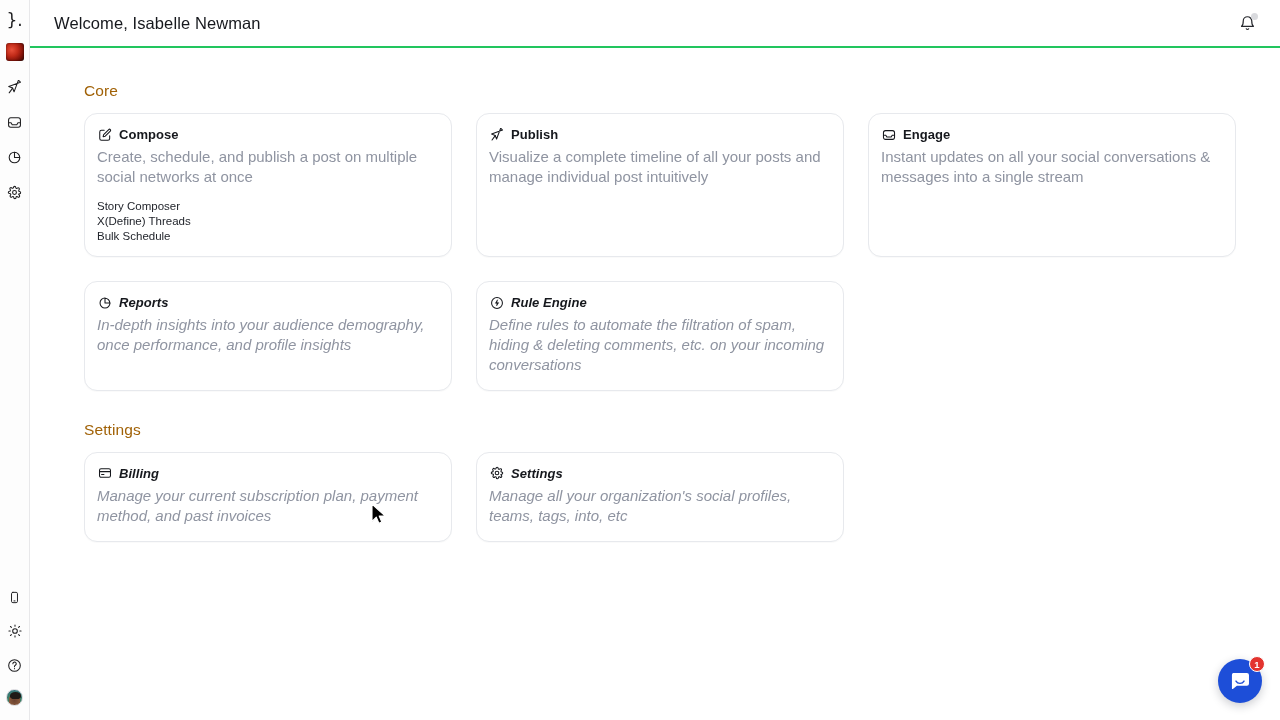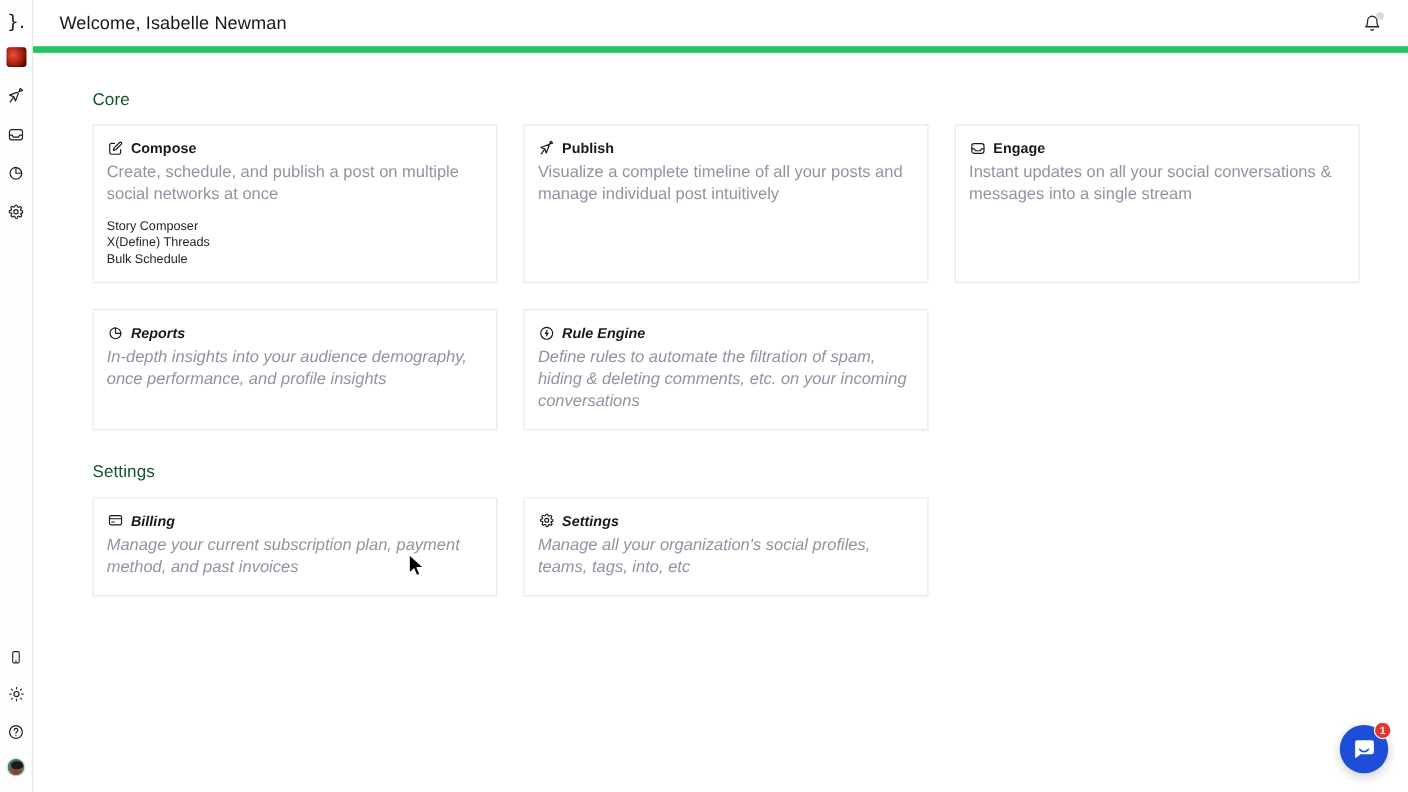--- a/index.html
+++ b/index.html
@@ -69,50 +69,50 @@
     position: absolute; left: 3px; top: 2px; width: 11px; height: 7px;
     border-radius: 50% 50% 40% 40%;
     background: #1f1a17;
   }
 
   
   .main { flex: 1 1 auto; height: 720px; display: flex; flex-direction: column; background: #fff; min-width: 0; }
 
   .topbar {
     height: 48px; flex: 0 0 48px;
-    border-bottom: 6px solid #22c55e;
+    border-bottom: 2px solid #22c55e;
     display: flex; align-items: center; justify-content: space-between;
     padding: 0 22px 0 24px;
     background: #fff;
   }
   .topbar h1 {
     font-size: 16.5px; font-weight: 400; color: #16181d; letter-spacing: .1px;
   }
   .bell-wrap { position: relative; width: 22px; height: 22px; display:flex; align-items:center; justify-content:center; cursor: pointer; }
   .bell-wrap svg { display:block; color: #26282d; }
   .bell-dot {
     position: absolute; top: 1px; right: 0px;
     width: 7px; height: 7px; border-radius: 50%;
     background: #d9dade;
   }
 
   .content { flex: 1 1 auto; padding: 34px 0 0 54px; overflow: hidden; }
 
   .section-title {
-    font-size: 15.5px; font-weight: 400; color: #14532d;
+    font-size: 15.5px; font-weight: 400; color: #a16207;
     margin-bottom: 13px; letter-spacing: .1px;
   }
   .section-title.second { margin-top: 30px; }
 
   .row { display: flex; gap: 24px; }
 
   .card {
     background: #fff;
     border: 1px solid #e7e9ed;
-    border-radius: 1px;
+    border-radius: 13px;
     padding: 13px 12px 12px 12px;
     box-shadow: 0 1px 1px rgba(16,24,40,.025);
   }
   .card.core { width: 368px; min-height: 144px; }
   .card.small { width: 368px; min-height: 71px; padding-bottom: 14px; font-style: italic; }
 
   .card-head { display: flex; align-items: center; gap: 7px; margin-bottom: 5px; }
   .card-head .c-icon { width: 15px; height: 15px; display:flex; align-items:center; justify-content:center; color:#16181d; }
   .card-head .c-icon svg { display:block; }
   .card-title { font-size: 13px; font-weight: 700; color: #16181d; letter-spacing: .05px; }

